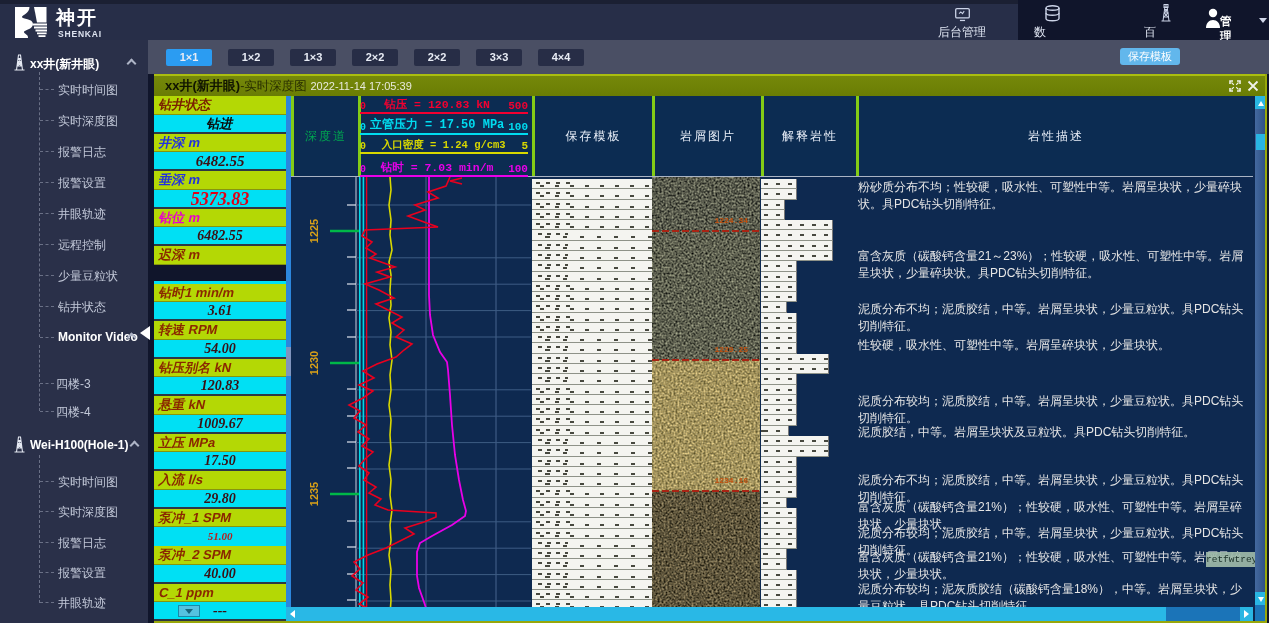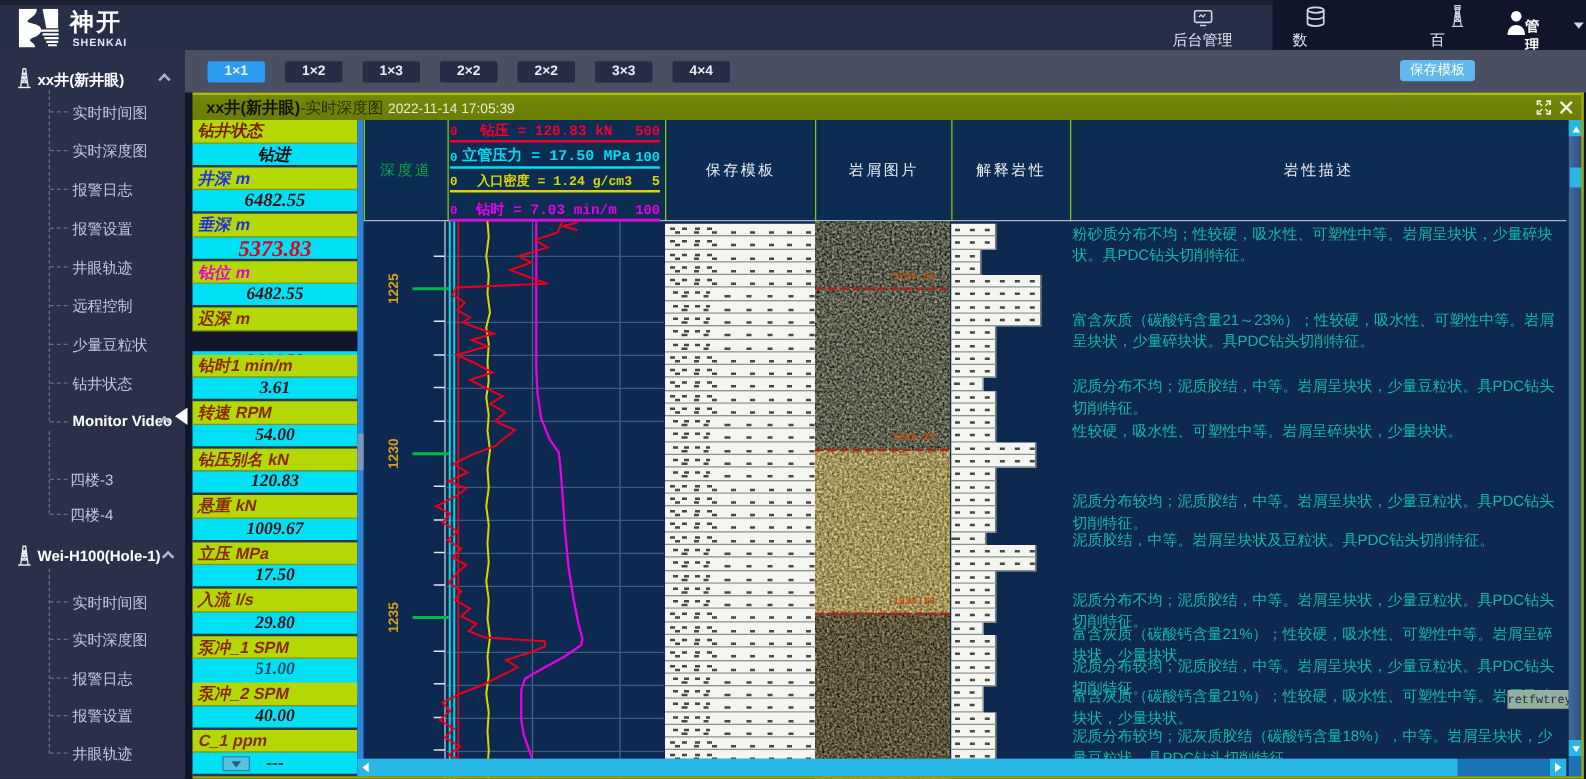--- a/index.html
+++ b/index.html
@@ -10,27 +10,27 @@
 .tbtn{position:absolute;top:49px;width:46px;height:17px;background:#272d46;border-radius:2px;color:#e8ecf5;font-size:11px;text-align:center;line-height:17px;font-weight:bold}
 .titem{position:absolute;color:#c2c8d8;font-size:12px;white-space:nowrap}
 .tdash{position:absolute;border-top:1px dashed #6a7086;width:14px}
 .tvline{position:absolute;border-left:1px dashed #6a7086;width:0}
 .tbold{color:#fff;font-weight:bold;font-size:12px}
 .chev{position:absolute;width:7px;height:7px;border-left:2px solid #aeb4c6;border-top:2px solid #aeb4c6;transform:rotate(45deg)}
 #tbar{position:absolute;left:154px;top:74px;width:1113px;height:22px;background:linear-gradient(#aabe10 0,#aabe10 2px,#75880a 2px,#6a7d04 100%)}
 .plabel{position:absolute;left:154px;width:132px;background:#b4d805;font-family:"Liberation Sans",sans-serif;font-weight:bold;font-size:13px;padding-left:5px;border-bottom:1px solid #86950f;line-height:18px;white-space:nowrap}
 .sk{display:inline-block;transform:skewX(-12deg)}
 .pvalue{position:absolute;left:154px;width:132px;background:#00e0f4;font-family:"Liberation Serif",serif;font-style:italic;font-weight:bold;text-align:center;border-bottom:2px solid #2e3844}
-.hcell{position:absolute;top:96px;height:81px;background:#0c2c52;border-left:1px solid #84cc16;color:#e8eef8;font-size:12px;display:flex;align-items:center;justify-content:center}
+.hcell{position:absolute;top:96px;height:81px;background:#0c2c52;border-left:3px solid #84cc16;color:#e8eef8;font-size:12px;display:flex;align-items:center;justify-content:center}
 .lgl{position:absolute;display:flex;justify-content:space-between;align-items:flex-end;font-family:"Liberation Mono",monospace;font-weight:bold}
 .pr{position:absolute;left:532px;width:120px;background:#f4f4f0;border-bottom:1px solid #8e9288;height:10.28px}
 .pa{background-image:repeating-linear-gradient(90deg,#47483f 0 4px,transparent 4px 15px),repeating-linear-gradient(90deg,#47483f 0 4px,transparent 4px 10px);background-size:100% 2px,34px 2px;background-position:8px 6px,4px 3px;background-repeat:repeat-x,no-repeat}
 .pb{background-image:repeating-linear-gradient(90deg,#47483f 0 4px,transparent 4px 17px),repeating-linear-gradient(90deg,#47483f 0 4px,transparent 4px 9px);background-size:100% 2px,30px 2px;background-position:14px 6px,6px 3px;background-repeat:repeat-x,no-repeat}
 .ir{position:absolute;left:761px;background:#f4f4f0;border-bottom:1px solid #8e9288;border-right:1px solid #777;height:10.28px;background-image:repeating-linear-gradient(90deg,#47483f 0 4px,transparent 4px 12px);background-size:100% 2px;background-position:3px 4px;background-repeat:repeat-x}
-.dtx{position:absolute;left:858px;width:394px;color:#14b8a6;font-size:12px;line-height:17px;letter-spacing:0px}
+.dtx{position:absolute;left:858px;width:394px;color:#e5e5e5;font-size:12px;line-height:17px;letter-spacing:0px}
 i{font-style:normal;font-family:"Liberation Sans",sans-serif}
 </style></head><body>
 
 <div id="navbar">
 <svg class="abs" style="left:15px;top:7px" width="32" height="31" viewBox="0 0 32 31">
 <path d="M0 0 H14.5 C14.5 6.5 7 8 7 10 C7 12 18 11.5 18 17 C18 22.5 9 23 9 25 C9 27 13.5 27.5 13 31 H0 Z" fill="#fff"></path>
 <path d="M19 0 H31.5 V15.5 L22 15.5 Z" fill="#fff"></path>
 <path d="M17.8 16.5 H32 V18.4 H17.8 Z M19 19.5 H32 V21.4 H19 Z M20.5 22.5 H32 V24.4 H20.5 Z M22 25.5 H31.6 V27.3 H22 Z M23.5 28.3 H30.5 V30 H23.5 Z" fill="#fff"></path>
 </svg>
 <div class="abs" style="left:56px;top:5px;width:46px;color:#fff;font-size:19px;font-weight:bold;letter-spacing:2px;white-space:nowrap">神开</div>
@@ -141,21 +141,21 @@
 <div class="pvalue" style="top:339.75px;height:18.75px;color:#3a1014;font-size:14px;line-height:18px">54.00</div>
 <div class="plabel" style="top:358.50px;height:18.75px;color:#8a2800"><span class="sk">钻压别名 kN</span></div>
 <div class="pvalue" style="top:377.25px;height:18.75px;color:#3a1014;font-size:14px;line-height:18px">120.83</div>
 <div class="plabel" style="top:396.00px;height:18.75px;color:#8a2800"><span class="sk">悬重 kN</span></div>
 <div class="pvalue" style="top:414.75px;height:18.75px;color:#3a1014;font-size:14px;line-height:18px">1009.67</div>
 <div class="plabel" style="top:433.50px;height:18.75px;color:#8a2800"><span class="sk">立压 MPa</span></div>
 <div class="pvalue" style="top:452.25px;height:18.75px;color:#3a1014;font-size:14px;line-height:18px">17.50</div>
 <div class="plabel" style="top:471.00px;height:18.75px;color:#8a2800"><span class="sk">入流 l/s</span></div>
 <div class="pvalue" style="top:489.75px;height:18.75px;color:#3a1014;font-size:14px;line-height:18px">29.80</div>
 <div class="plabel" style="top:508.50px;height:18.75px;color:#8a2800"><span class="sk">泵冲_1 SPM</span></div>
-<div class="pvalue" style="top:527.25px;height:34px;color:#0c4a6e;font-size:14px;line-height:18px">51.00</div>
+<div class="pvalue" style="top:527.25px;height:34px;color:#b91c1c;font-size:11px;line-height:18px">51.00</div>
 <div class="plabel" style="top:546.00px;height:18.75px;color:#8a2800"><span class="sk">泵冲_2 SPM</span></div>
 <div class="pvalue" style="top:564.75px;height:18.75px;color:#3a1014;font-size:14px;line-height:18px">40.00</div>
 <div class="plabel" style="top:583.50px;height:18.75px;color:#8a2800"><span class="sk">C_1 ppm</span></div>
 <div class="pvalue" style="top:602.25px;height:18.75px;color:#3a1014;font-size:14px;line-height:18px"><span style="position:absolute;left:24px;top:3px;width:22px;height:12px;background:#55c2e0;border:1px solid #1a8aa8"></span><span style="position:absolute;left:31px;top:7px;width:0;height:0;border-left:4px solid transparent;border-right:4px solid transparent;border-top:5px solid #16677e"></span>---</div>
 <div class="abs" style="left:286px;top:96px;width:5px;height:525px;background:#2c86dd"></div>
 <div class="abs" style="left:286px;top:347px;width:16px;height:29px;background:#8094bd;border-radius:0 8px 8px 0;color:#fff;font-size:12px;text-align:center;line-height:29px">‹</div>
 <div class="abs" style="left:291px;top:96px;width:964px;height:527px;background:#0e2950"></div>
 <div class="hcell" style="left:291px;width:67px;color:#00a550;letter-spacing:2px">深度道</div>
 <div class="hcell" style="left:358px;width:174px;color:#fff;letter-spacing:2px"></div>
 <div class="hcell" style="left:532px;width:120px;color:#e8eef8;letter-spacing:2px">保存模板</div>

